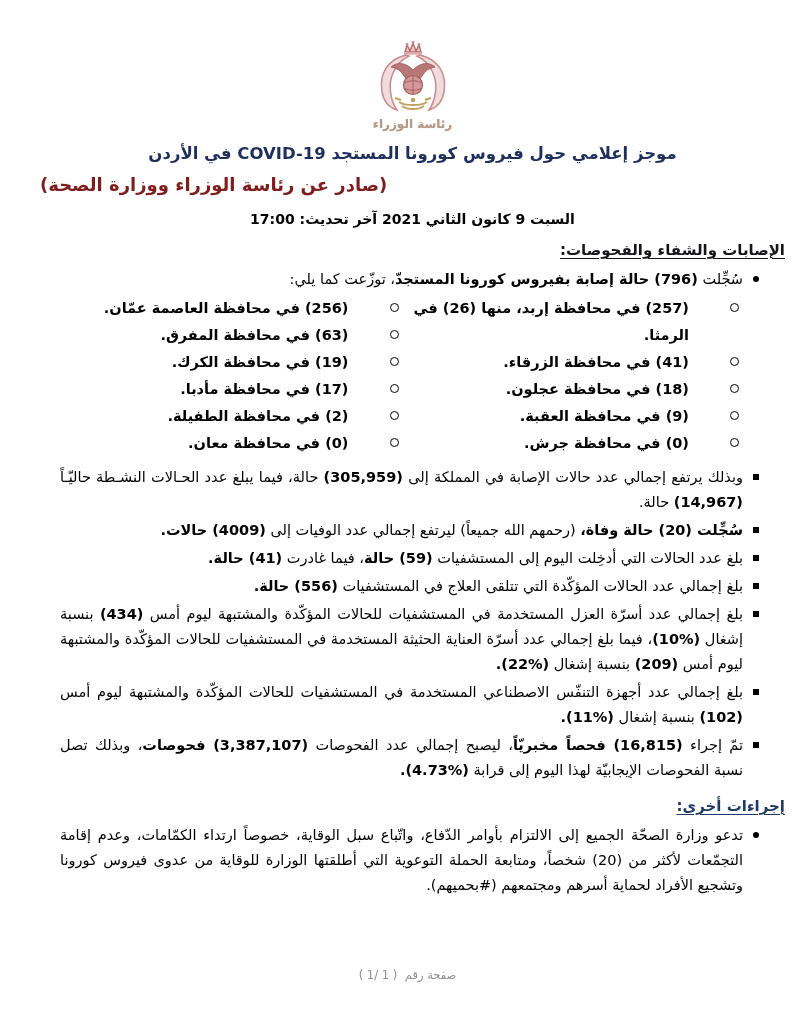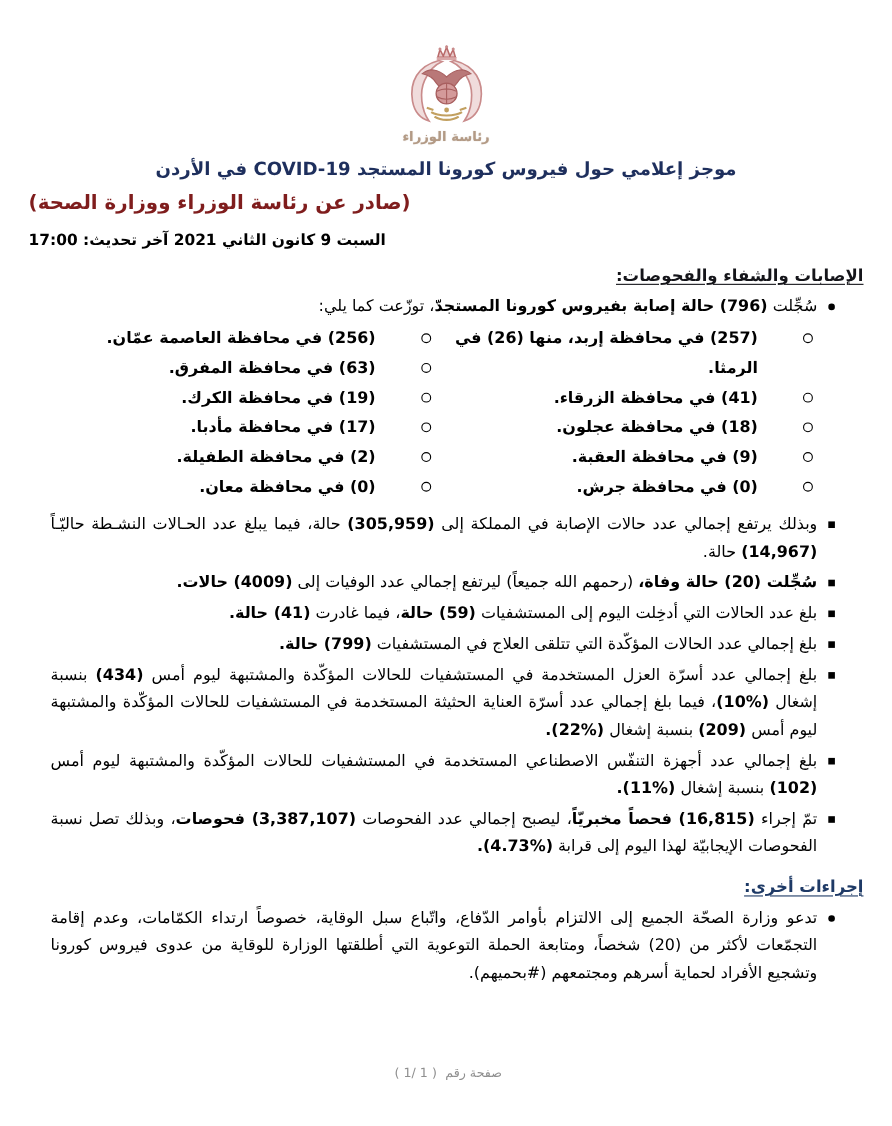--- a/index.html
+++ b/index.html
@@ -1,38 +1,38 @@
 <!DOCTYPE html>
 <html lang="ar" dir="rtl"><head>
 <meta charset="utf-8">
 <style>
   html,body{margin:0;padding:0;background:#ffffff;}
   .page{
     width:811px;height:1024px;margin:0 auto;background:#ffffff;
     direction:rtl;position:relative;box-sizing:border-box;
-    padding:40px 26px 0 26px;overflow:hidden;
+    padding:40px 26px 0 40px;overflow:hidden;
     font-family:"DejaVu Sans","Liberation Sans",sans-serif;
     color:#000;
   }
   .doc-header{text-align:center;}
   .crest{display:inline-block;text-align:center;line-height:1;}
   .crest svg{display:block;margin:0 auto;}
   .crest-caption{
     margin-top:2px;font-size:12px;font-weight:bold;color:#b39a85;
     text-shadow:0 0 1px rgba(120,90,60,.35);letter-spacing:1px;
   }
   .title{
     margin:10px 0 0 0;font-size:16.5px;font-weight:bold;color:#1e2f5d;
     text-align:center;line-height:1.4;
   }
   .subtitle{
     margin-top:9px;font-size:18px;font-weight:bold;color:#7f1d1d;text-align:left;
   }
   .date-line{
-    margin-top:16px;font-size:14px;font-weight:bold;color:#000;text-align:left;
+    margin-top:16px;font-size:14px;font-weight:bold;color:#000;text-align:center;
   }
   .sec-header{
     margin-top:14px;font-size:15px;font-weight:bold;text-align:right;
     text-decoration:underline;text-underline-offset:3px;
   }
   .sec-header-black{color:#15151a;}
   .sec-header-navy{color:#1e3a66;}
   ul.blist{list-style:none;margin:8px 0 0 0;padding:0 0 0 20px;}
   ul.blist li{
     display:flex;align-items:flex-start;margin:3px 0;
@@ -172,21 +172,21 @@
     <li>
         <span class="marker sq"></span>
         <div class="li-text"><span class="b">سُجِّلت </span><span class="b">(20) حالة وفاة،</span><span> (رحمهم الله جميعاً) ليرتفع إجمالي عدد الوفيات إلى </span><span class="b">(4009) حالات.</span></div>
       </li>
     <li>
         <span class="marker sq"></span>
         <div class="li-text"><span>بلغ عدد الحالات التي أدخِلت اليوم إلى المستشفيات </span><span class="b">(59) حالة</span><span>، فيما غادرت </span><span class="b">(41) حالة.</span></div>
       </li>
     <li>
         <span class="marker sq"></span>
-        <div class="li-text"><span>بلغ إجمالي عدد الحالات المؤكّدة التي تتلقى العلاج في المستشفيات </span><span class="b">(799) حالة.</span></div>
+        <div class="li-text"><span>بلغ إجمالي عدد الحالات المؤكّدة التي تتلقى العلاج في المستشفيات </span><span class="b">(556) حالة.</span></div>
       </li>
     <li>
         <span class="marker sq"></span>
         <div class="li-text"><span>بلغ إجمالي عدد أسرّة العزل المستخدمة في المستشفيات للحالات المؤكّدة والمشتبهة ليوم أمس </span><span class="b">(434)</span><span> بنسبة إشغال </span><span class="b">(%10)</span><span>، فيما بلغ إجمالي عدد أسرّة العناية الحثيثة المستخدمة في المستشفيات للحالات المؤكّدة والمشتبهة ليوم أمس </span><span class="b">(209)</span><span> بنسبة إشغال </span><span class="b">(%22).</span></div>
       </li>
     <li>
         <span class="marker sq"></span>
         <div class="li-text"><span>بلغ إجمالي عدد أجهزة التنفّس الاصطناعي المستخدمة في المستشفيات للحالات المؤكّدة والمشتبهة ليوم أمس </span><span class="b">(102)</span><span> بنسبة إشغال </span><span class="b">(%11).</span></div>
       </li>
     <li>

